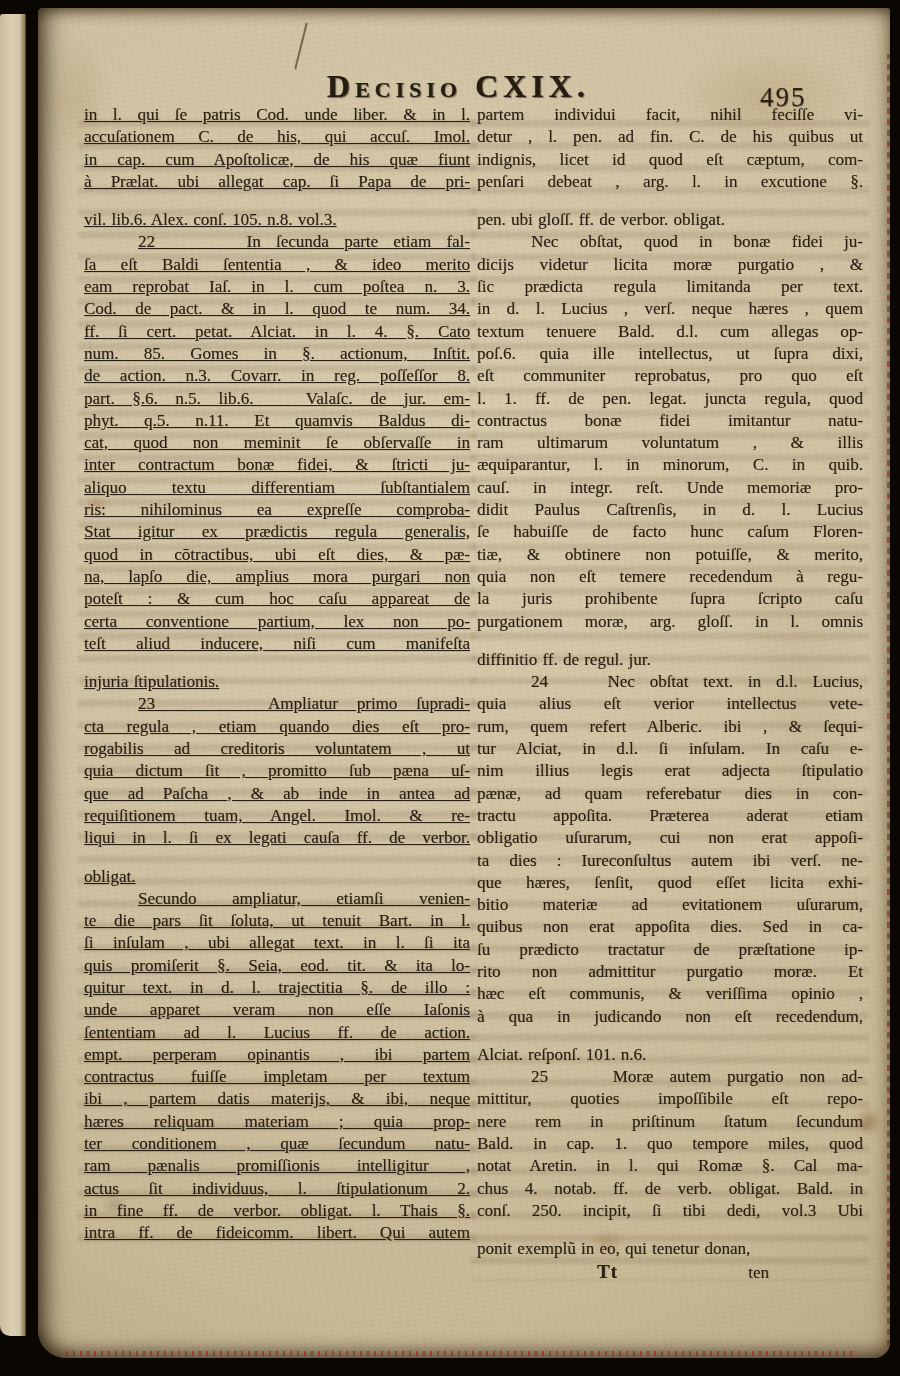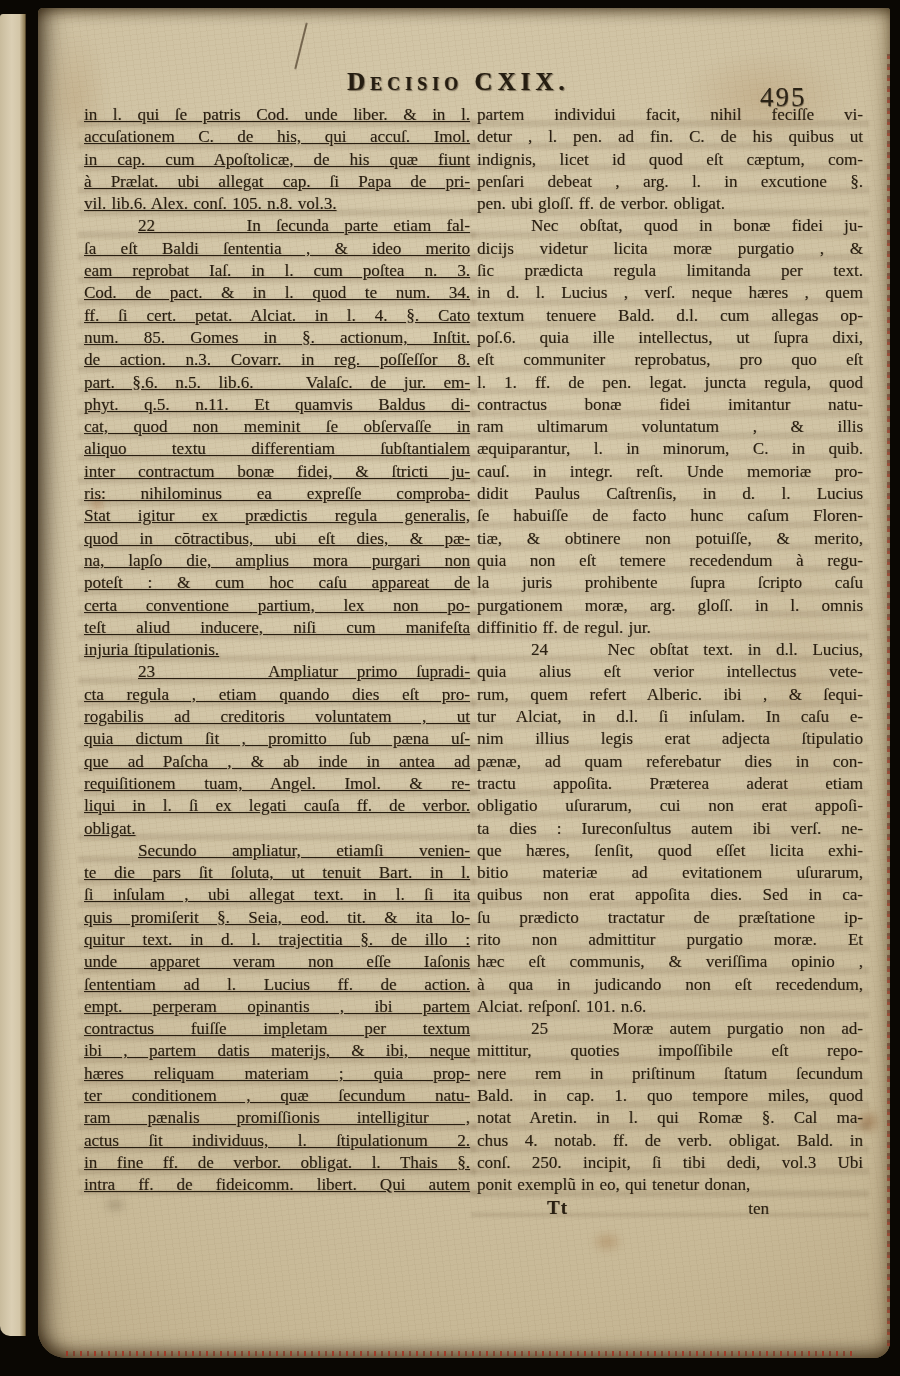--- a/index.html
+++ b/index.html
@@ -41,21 +41,21 @@
     filter:blur(.4px);
   }
   .red-edge-right{
     position:absolute;right:0;top:46px;bottom:12px;width:3px;
     background:repeating-linear-gradient(0deg,
       rgba(150,45,30,.65) 0 3px, rgba(85,26,16,.45) 3px 6px, transparent 6px 11px);
   }
   .header{
     position:absolute;top:60px;left:47px;width:777px;text-align:center;
     transform:translateX(-15px);
-    font-variant:small-caps;font-weight:700;font-size:25px;letter-spacing:5px;
+    font-variant:small-caps;font-weight:700;font-size:32px;letter-spacing:5px;
     color:#251d11;
     text-shadow:1px .5px 1px rgba(45,32,18,.55), -0.5px 0 .6px rgba(45,32,18,.35);
     font-family:Liberation Serif, serif;
   }
   .pagenum{
     position:absolute;top:74px;left:722px;
     font-size:27px;letter-spacing:2px;color:#2b2316;
     text-shadow:.6px .5px .9px rgba(45,32,18,.55);
   }
   .col{
@@ -70,24 +70,24 @@
   .col::before{
     content:"";position:absolute;inset:4px -6px 2px -6px;z-index:0;pointer-events:none;
     background-image:linear-gradient(rgba(85,62,36,.13) 0 7px, transparent 7px);
     background-size:100% 22.3px;background-position:0 12px;
     filter:blur(1.6px);
   }
   .lines{position:relative;z-index:1;}
   .line{
     height:22.3px;text-align:justify;text-align-last:justify;overflow:visible;white-space:normal;
   }
-  .line.end{text-align-last:left;}
+  .line.end{text-align-last:left;margin-top:16px;}
   .line.indent{padding-left:54px;}
   .sig{position:relative;z-index:1;display:flex;height:22.3px;align-items:baseline;}
-  .sig .tt{margin-left:70px;font-size:19px;font-weight:600;letter-spacing:1px;}
+  .sig .tt{margin-left:120px;font-size:19px;font-weight:600;letter-spacing:1px;}
   .sig .cw{margin-left:auto;margin-right:94px;font-size:17px;}
   .stain{position:absolute;border-radius:50%;filter:blur(3px);pointer-events:none;}
   .stain.s1{left:640px;top:42px;width:170px;height:95px;background:radial-gradient(ellipse,rgba(152,106,55,.20),transparent 70%);}
   .stain.s2{left:816px;top:1100px;width:28px;height:28px;background:radial-gradient(circle,rgba(125,75,35,.5),transparent 70%);}
   .stain.s3{left:552px;top:1222px;width:34px;height:24px;background:radial-gradient(ellipse,rgba(150,100,50,.35),transparent 70%);}
   .stain.s4{left:50px;top:486px;width:18px;height:20px;background:radial-gradient(circle,rgba(165,92,46,.4),transparent 70%);}
   .stain.s5{left:64px;top:1188px;width:26px;height:18px;background:radial-gradient(ellipse,rgba(110,95,70,.38),transparent 70%);}
   .stain.s6{left:6px;top:26px;width:64px;height:130px;background:radial-gradient(ellipse,rgba(150,110,60,.18),transparent 72%);}
   .stain.s7{left:700px;top:540px;width:120px;height:300px;background:radial-gradient(ellipse,rgba(150,115,70,.10),transparent 75%);}
   .hair{
@@ -125,22 +125,22 @@
         <div class="line indent">22&nbsp;&nbsp;&nbsp;&nbsp;&nbsp;&nbsp;In ſecunda parte etiam fal-</div>
         <div class="line">ſa eſt Baldi ſententia , &amp; ideo merito</div>
         <div class="line">eam reprobat Iaſ. in l. cum poſtea n. 3.</div>
         <div class="line">Cod. de pact. &amp; in l. quod te num. 34.</div>
         <div class="line">ff. ſi cert. petat. Alciat. in l. 4. §. Cato</div>
         <div class="line">num. 85. Gomes in §. actionum, Inſtit.</div>
         <div class="line">de action. n.3. Covarr. in reg. poſſeſſor 8.</div>
         <div class="line">part. §.6. n.5. lib.6. &nbsp; Valaſc. de jur. em-</div>
         <div class="line">phyt. q.5. n.11. Et quamvis Baldus di-</div>
         <div class="line">cat, quod non meminit ſe obſervaſſe in</div>
+        <div class="line">inter contractum bonæ fidei, &amp; ſtricti ju-</div>
         <div class="line">aliquo textu differentiam ſubſtantialem</div>
-        <div class="line">inter contractum bonæ fidei, &amp; ſtricti ju-</div>
         <div class="line">ris: nihilominus ea expreſſe comproba-</div>
         <div class="line">Stat igitur ex prædictis regula generalis,</div>
         <div class="line">quod in cōtractibus, ubi eſt dies, &amp; pæ-</div>
         <div class="line">na, lapſo die, amplius mora purgari non</div>
         <div class="line">poteſt : &amp; cum hoc caſu appareat de</div>
         <div class="line">certa conventione partium, lex non po-</div>
         <div class="line">teſt aliud inducere, niſi cum manifeſta</div>
         <div class="line end">injuria ſtipulationis.</div>
         <div class="line indent">23&nbsp;&nbsp;&nbsp;&nbsp;&nbsp;&nbsp;Ampliatur primo ſupradi-</div>
         <div class="line">cta regula , etiam quando dies eſt pro-</div>

